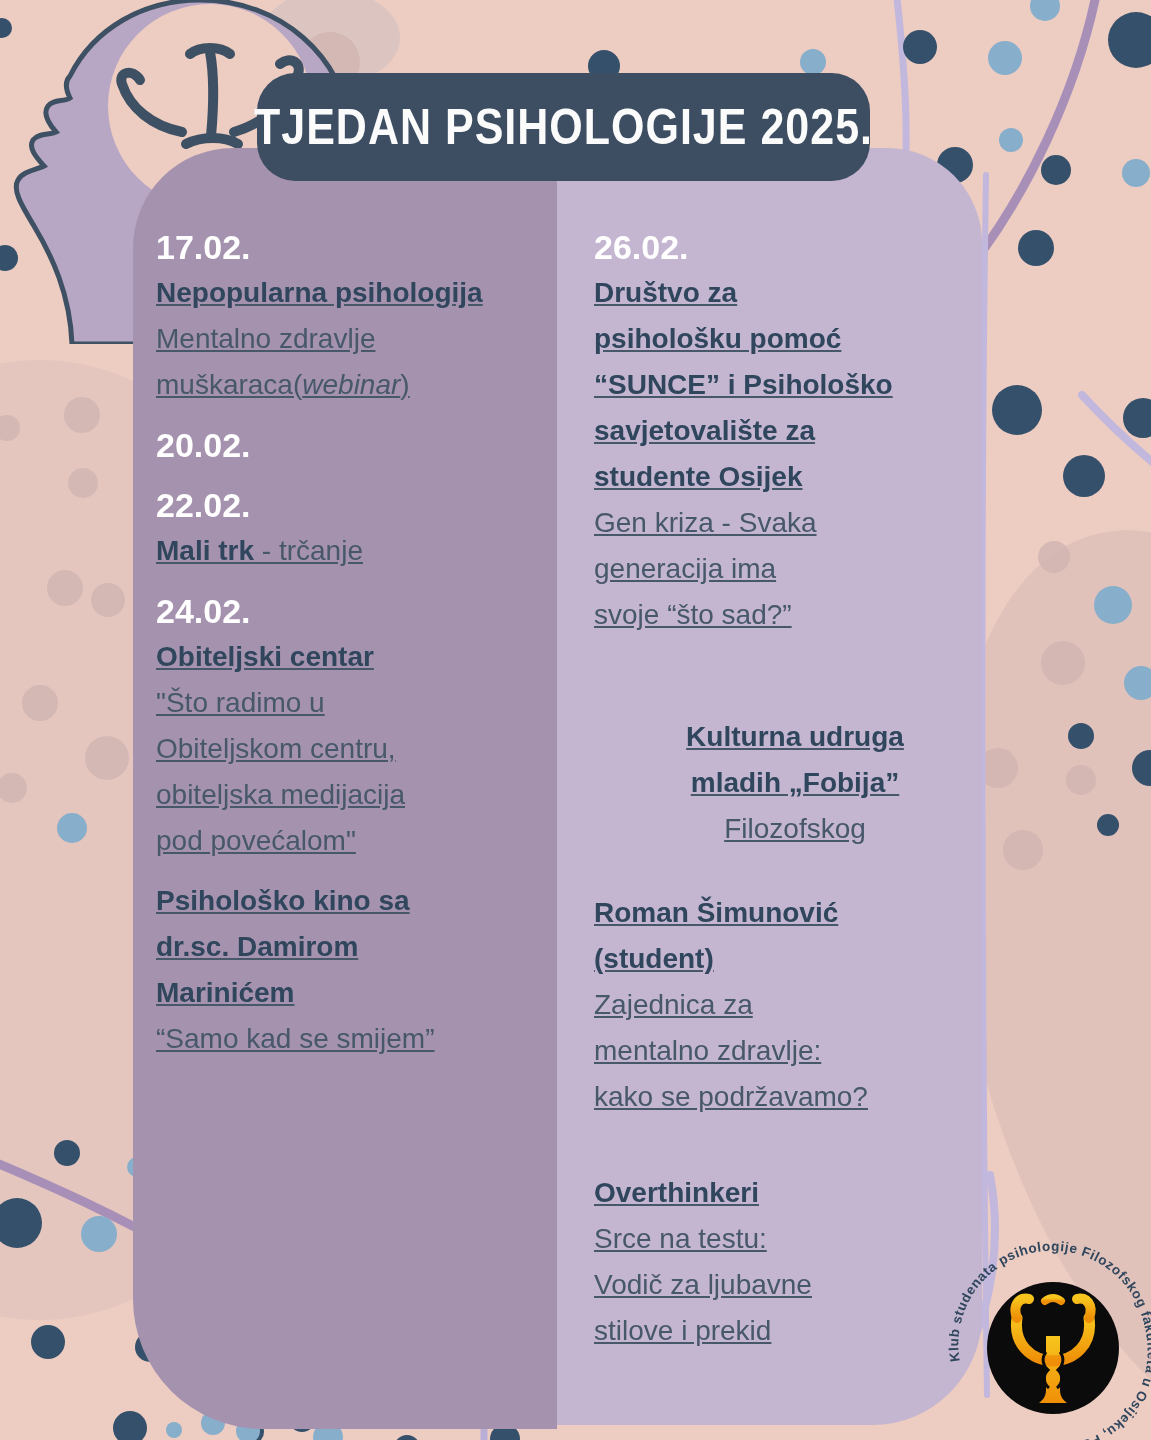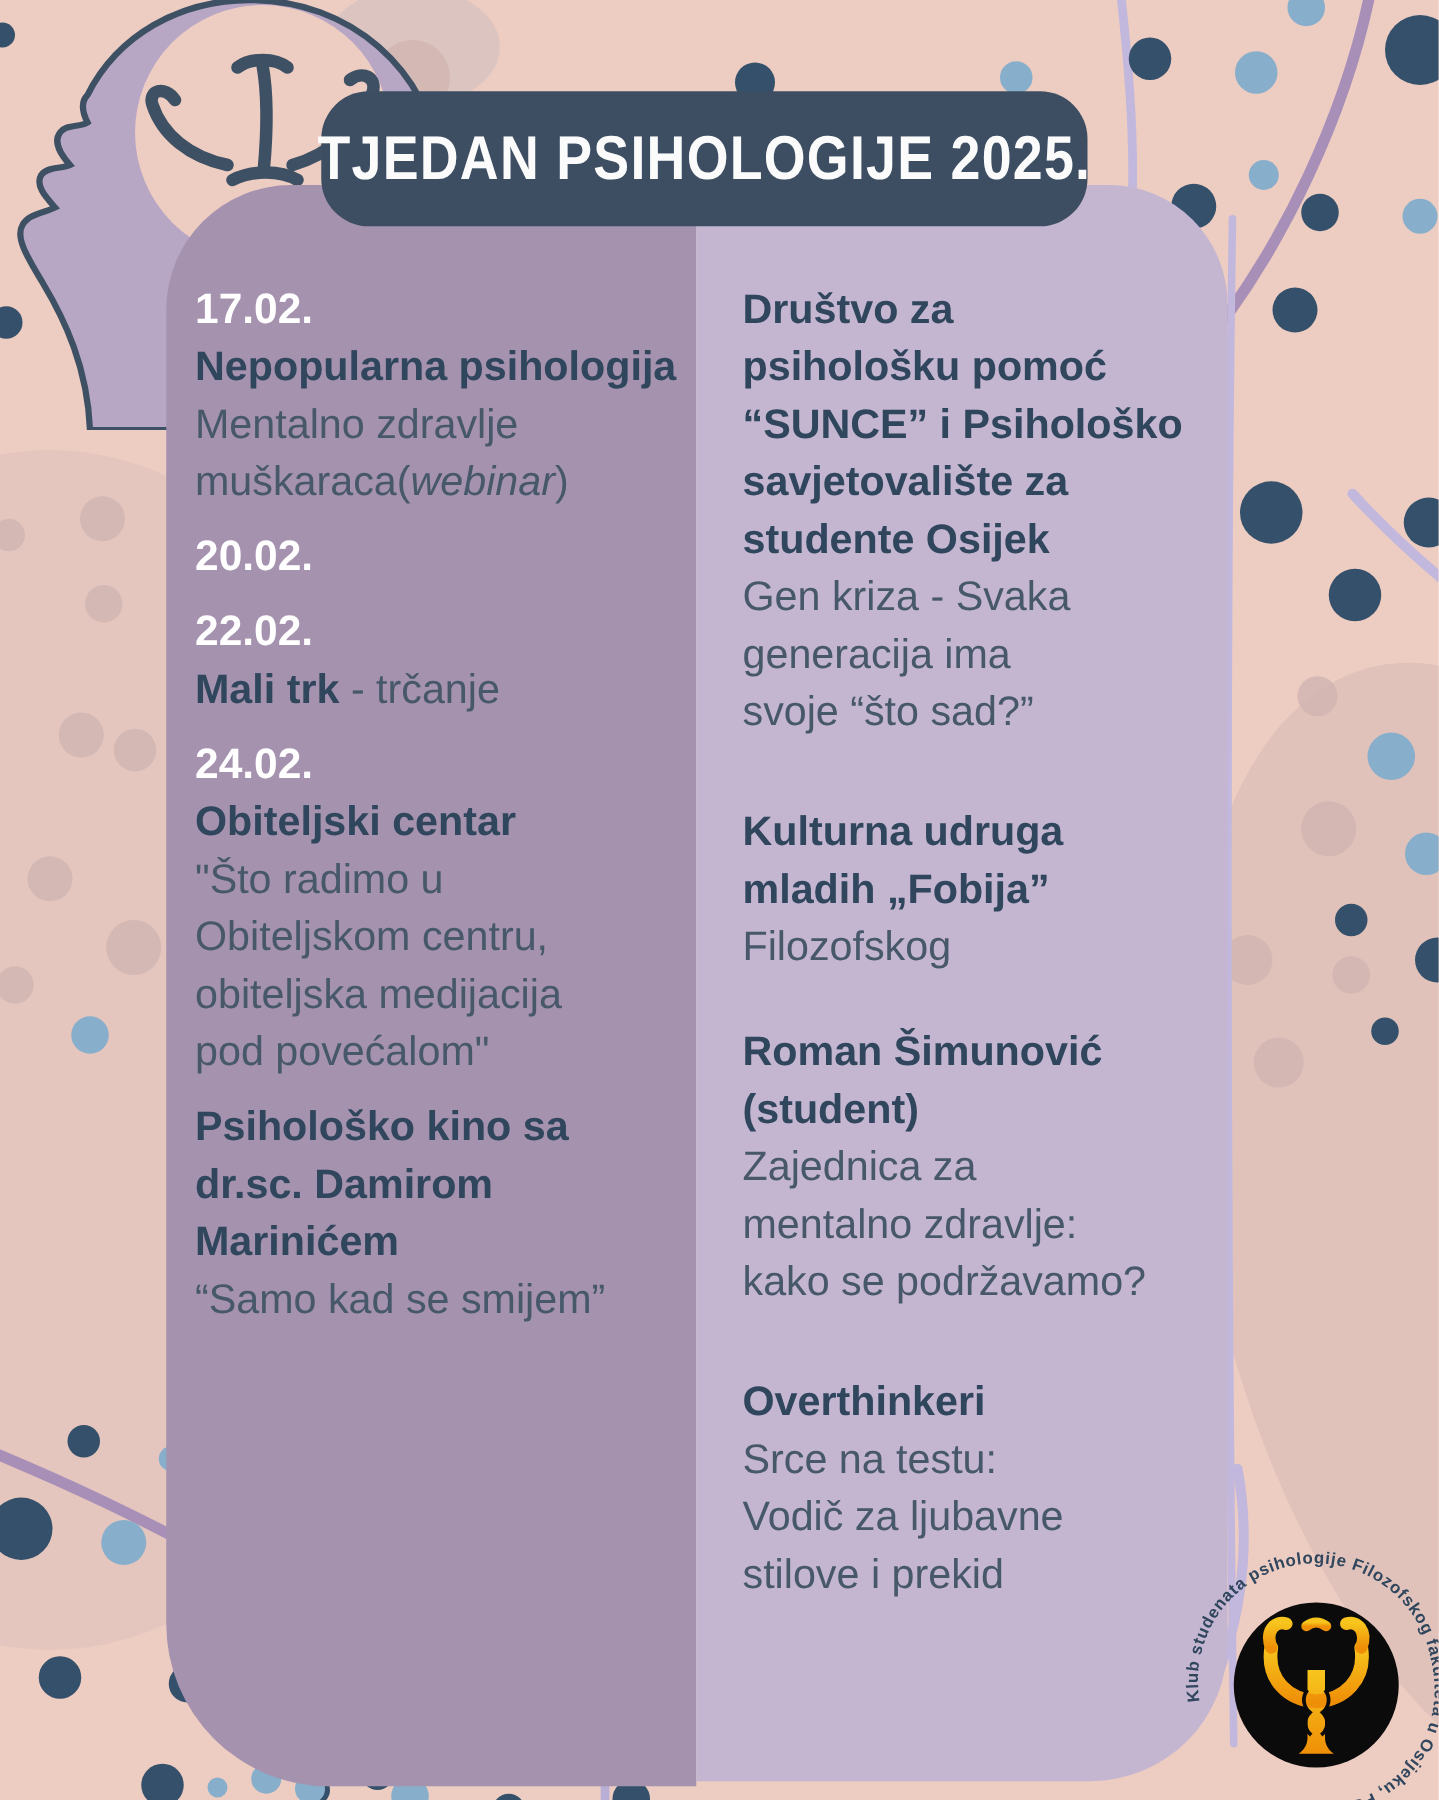--- a/index.html
+++ b/index.html
@@ -18,21 +18,21 @@
   .col{position:absolute;top:148px;z-index:5;}
   .col.left{left:133px;width:424px;height:1281px;background:var(--col_left,#a592ae);
     border-radius:100px 0 0 130px;}
   .col.right{left:557px;width:425px;height:1277px;background:var(--col_right,#c4b5d0);
     border-radius:0 95px 110px 0;}
   .text-col{position:absolute;top:224px;width:402px;z-index:6;}
   .text-col.left{left:156px;}
   .text-col.right{left:594px;}
   .event{margin-bottom:14px;}
   .date{font-size:34px;line-height:46px;font-weight:700;color:var(--date,#fff);}
-  .etext{margin:0;white-space:pre-line;font-size:33px;line-height:46px;color:var(--body,#47586b);}
+  .etext{margin:0;white-space:pre-line;font-size:28px;line-height:46px;color:var(--body,#47586b);text-decoration:underline;}
   .seg.b{font-weight:700;color:var(--title,#2f465d);}
   .seg.i{font-style:italic;}
   .banner{
     position:absolute;left:257px;top:73px;width:613px;height:108px;z-index:7;
     background:var(--banner,#3d4e62);border-radius:38px;
     display:flex;align-items:center;justify-content:center;
   }
   .banner-title{
     color:#fbfbfb;font-weight:800;font-size:43px;letter-spacing:1px;
     transform:scaleY(1.15);white-space:nowrap;
@@ -102,30 +102,31 @@
       </div>
       <div class="event">
         <p class="etext"><span class="seg b">Psihološko kino sa
 dr.sc. Damirom
 Marinićem
 </span><span class="seg">“Samo kad se smijem”</span></p>
       </div>
     </div>
   <div class="text-col right">
       <div class="event">
+        <div class="date">26.02.</div>
         <p class="etext"><span class="seg b">Društvo za
 psihološku pomoć
 “SUNCE” i Psihološko
 savjetovalište za
 studente Osijek
 </span><span class="seg">Gen kriza - Svaka
 generacija ima
 svoje “što sad?”</span></p>
       </div>
-      <div class="event" style="margin-top: 50px;">
+      <div class="event" style="margin-top: 76px; text-align: center;">
         <p class="etext"><span class="seg b">Kulturna udruga
 mladih „Fobija”
 </span><span class="seg">Filozofskog</span></p>
       </div>
       <div class="event" style="margin-top: 38px;">
         <p class="etext"><span class="seg b">Roman Šimunović
 (student)
 </span><span class="seg">Zajednica za
 mentalno zdravlje:
 kako se podržavamo?</span></p>

